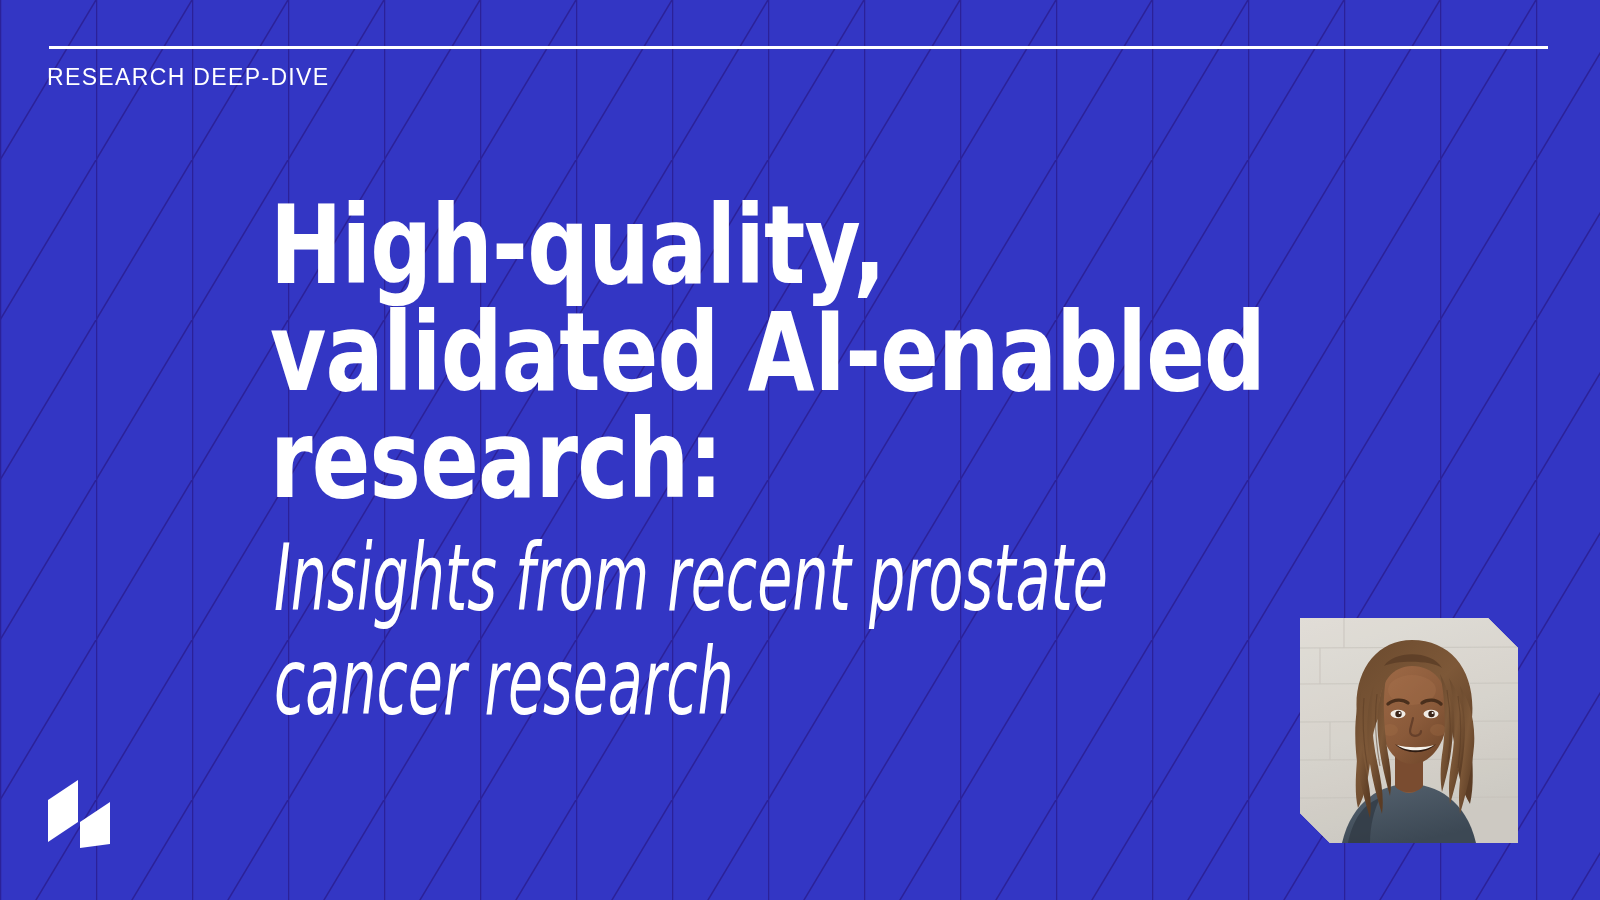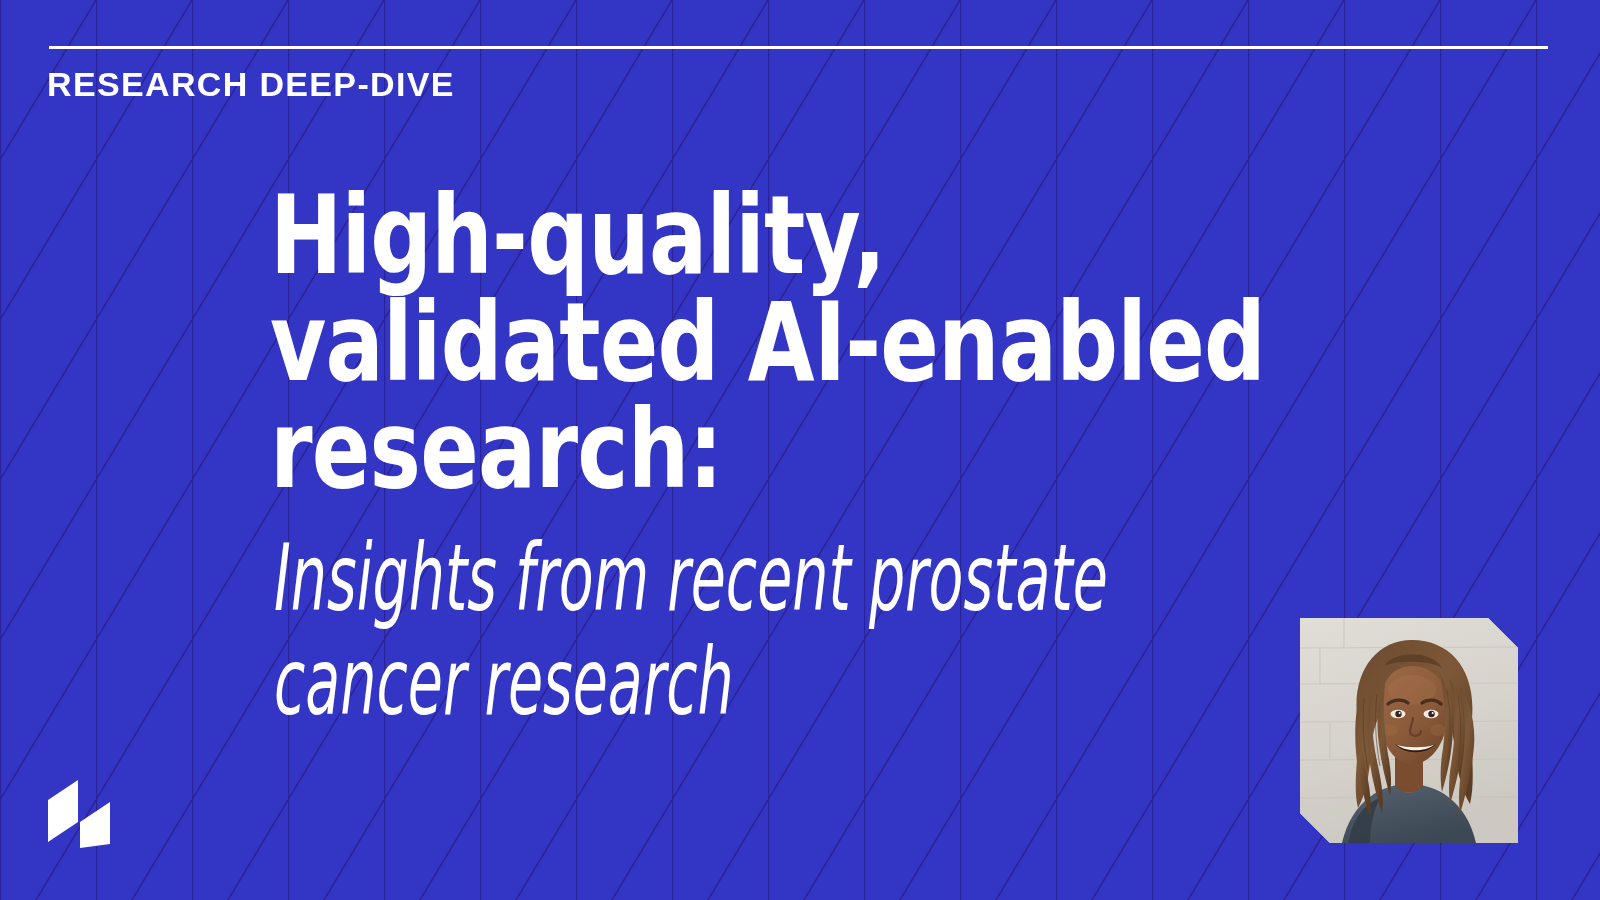--- a/index.html
+++ b/index.html
@@ -18,30 +18,30 @@
   #top-rule {
     position:absolute; left:49px; top:46px;
     width:1499px; height:3px;
     background:#ffffff;
   }
 
   
   #eyebrow {
     position:absolute; left:47px; top:64px;
     color:#ffffff;
-    font-size:34px;
-    font-weight:700;
+    font-size:23px;
+    font-weight:400;
     letter-spacing:1.35px;
     line-height:1.2;
     white-space:nowrap;
   }
 
   
   #headline-block {
-    position:absolute; left:270px; top:182px;
+    position:absolute; left:270px; top:192px;
     width:980px;
   }
   .headline-line {
     color:#ffffff;
     font-family:"DejaVu Sans", sans-serif;
     font-weight:700;
     font-size:108px;
     line-height:107px;
     letter-spacing:-1px;
     transform:scaleX(0.80);

